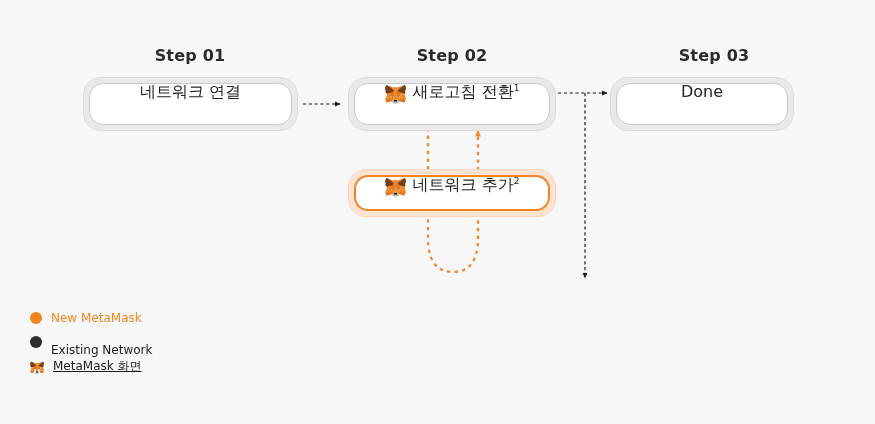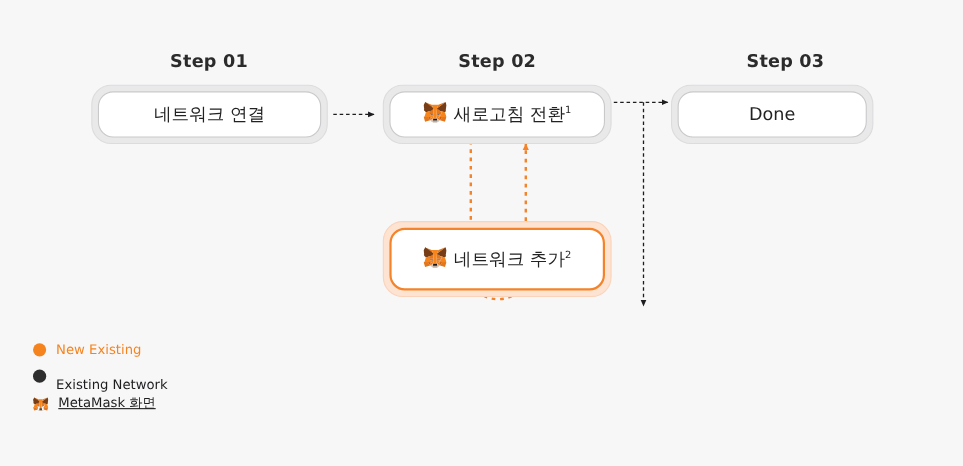--- a/index.html
+++ b/index.html
@@ -57,21 +57,20 @@
     background: #fde3d1;
     border: 1px solid #fbd3ba;
   }
   .node-inner {
     box-sizing: border-box;
     width: 100%;
     height: 100%;
     border-radius: 14px;
     background: #ffffff;
     display: flex;
-    align-items: center;
     justify-content: center;
     gap: 7px;
   }
   .node.gray .node-inner {
     border: 1.5px solid #c9c9cb;
   }
   .node.orange .node-inner {
     border: 2.5px solid #f5832a;
   }
   .node-label {
@@ -208,21 +207,21 @@
       <span class="node-label"><span>새로고침 전환</span><sup>1</sup></span>
     </div>
   </div>
 
   <div class="node gray" style="left:610px; top:77px; width:184px; height:54px;">
     <div class="node-inner">
       <span class="node-label">Done</span>
     </div>
   </div>
 
-  <div class="node orange" style="left:348px; top:169px; width:208px; height:69px;margin-top:32px;">
+  <div class="node orange" style="left:348px; top:169px; width:208px; height:48px;">
     <div class="node-inner">
       <span class="fox">
         <svg width="21" height="20" viewBox="0 0 32 30" xmlns="http://www.w3.org/2000/svg">
           <path d="M30.5 1 L18.4 9.9 L20.7 4.6 z" fill="#e2761b"></path>
           <path d="M1.5 1 L13.4 10 L11.3 4.6 z" fill="#e4761b"></path>
           <path d="M26.1 21.3 L22.8 26.3 L29.8 28.2 L31.8 21.4 z" fill="#e4761b"></path>
           <path d="M0.2 21.4 L2.2 28.2 L9.2 26.3 L5.9 21.3 z" fill="#e4761b"></path>
           <path d="M8.8 13.2 L6.9 16.1 L13.8 16.4 L13.6 9 z" fill="#e4761b"></path>
           <path d="M23.2 13.2 L18.3 8.9 L18.2 16.4 L25.1 16.1 z" fill="#e4761b"></path>
           <path d="M9.2 26.3 L13.4 24.3 L9.8 21.4 z" fill="#e4761b"></path>
@@ -252,21 +251,21 @@
       </span>
       <span class="node-label"><span>네트워크 추가</span><sup>2</sup></span>
     </div>
   </div>
 
 
   <div id="legend">
 
     <div class="legend-row">
       <span class="legend-dot" style="background:#f5841f;"></span>
-      <span class="legend-text" style="color:#f5841f;">New Existing</span>
+      <span class="legend-text" style="color:#f5841f;">New MetaMask</span>
     </div>
 
     <div class="legend-row">
       <span class="legend-dot" style="background:#2e2e2e;"></span>
       <span class="legend-text" style="color:#1d1d1f;margin-top:16px;">Existing Network</span>
     </div>
 
     <div class="legend-row">
       <span class="fox" style="width:14px;height:13px;">
         <svg width="14" height="13" viewBox="0 0 32 30" xmlns="http://www.w3.org/2000/svg">

